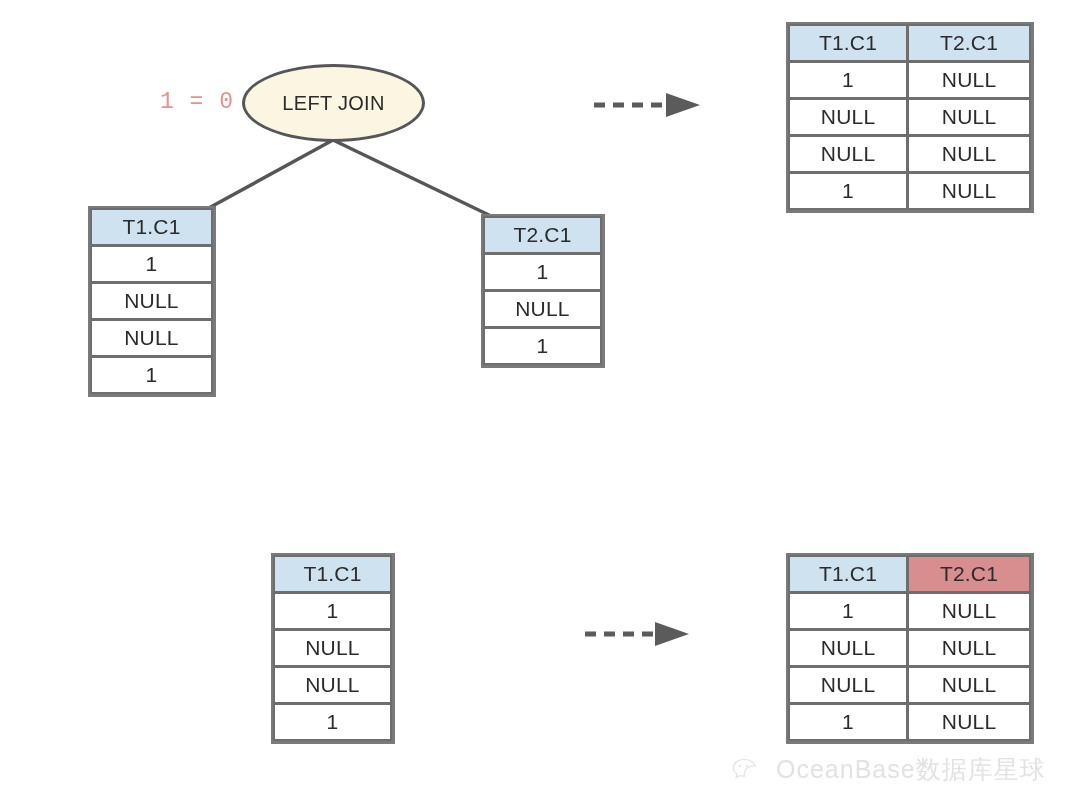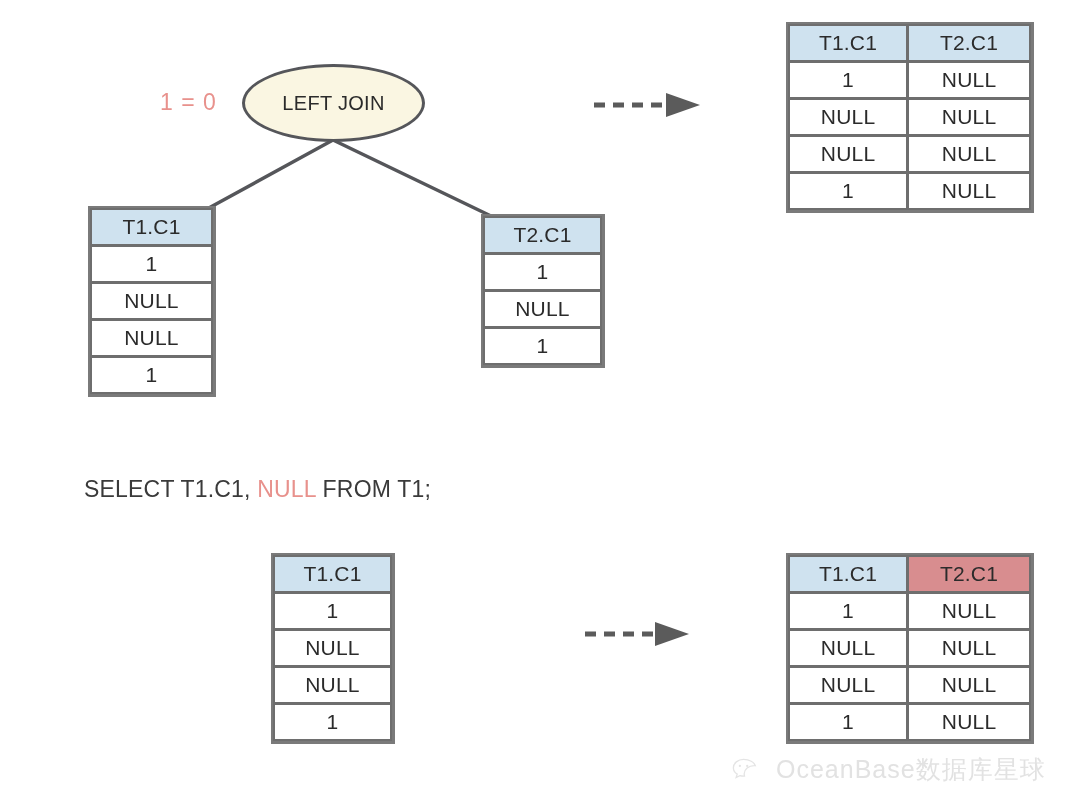--- a/index.html
+++ b/index.html
@@ -98,21 +98,21 @@
 
   <svg class="lines" viewBox="0 0 1080 810">
     <line x1="333" y1="140" x2="207" y2="209" stroke="#55565a" stroke-width="3.5" stroke-linecap="round"></line>
     <line x1="333" y1="140" x2="491" y2="216" stroke="#55565a" stroke-width="3.5" stroke-linecap="round"></line>
   </svg>
 
   <div class="ellipse" style="left:242px;top:64px;width:183px;height:78px;">
     <span>LEFT JOIN</span>
   </div>
 
-  <div class="label-cond" style="left:160px;top:89px;">1 = 0</div>
+  <div class="label-cond" style="left:160px;top:89px;font-family:Liberation Mono, monospace;">1 = 0</div>
 
   <svg class="lines" viewBox="0 0 1080 810">
     <line x1="594" y1="105" x2="672" y2="105" stroke="#5b5b5b" stroke-width="5" stroke-dasharray="11,8"></line>
     <polygon points="666,93 700,105 666,117" fill="#5b5b5b"></polygon>
   </svg>
 
   <svg class="lines" viewBox="0 0 1080 810">
     <line x1="585" y1="634" x2="661" y2="634" stroke="#5b5b5b" stroke-width="5" stroke-dasharray="11,8"></line>
     <polygon points="655,622 689,634 655,646" fill="#5b5b5b"></polygon>
   </svg>
@@ -166,23 +166,20 @@
     <div class="trow">
       <div class="cell w122">NULL</div>
       <div class="cell w126">NULL</div>
     </div>
     <div class="trow">
       <div class="cell w122">1</div>
       <div class="cell w126">NULL</div>
     </div>
   </div>
 
-  <div class="sql" style="left:84px;top:476px;">
-    <span>SELECT T1.C1, </span><span class="kw-null">NULL</span><span> FROM T1;</span>
-  </div>
 
   <div class="tbl" style="left:271px;top:553px;width:124px;">
     <div class="trow">
       <div class="cell hdr-blue w122">T1.C1</div>
     </div>
     <div class="trow">
       <div class="cell w122">1</div>
     </div>
     <div class="trow">
       <div class="cell w122">NULL</div>

